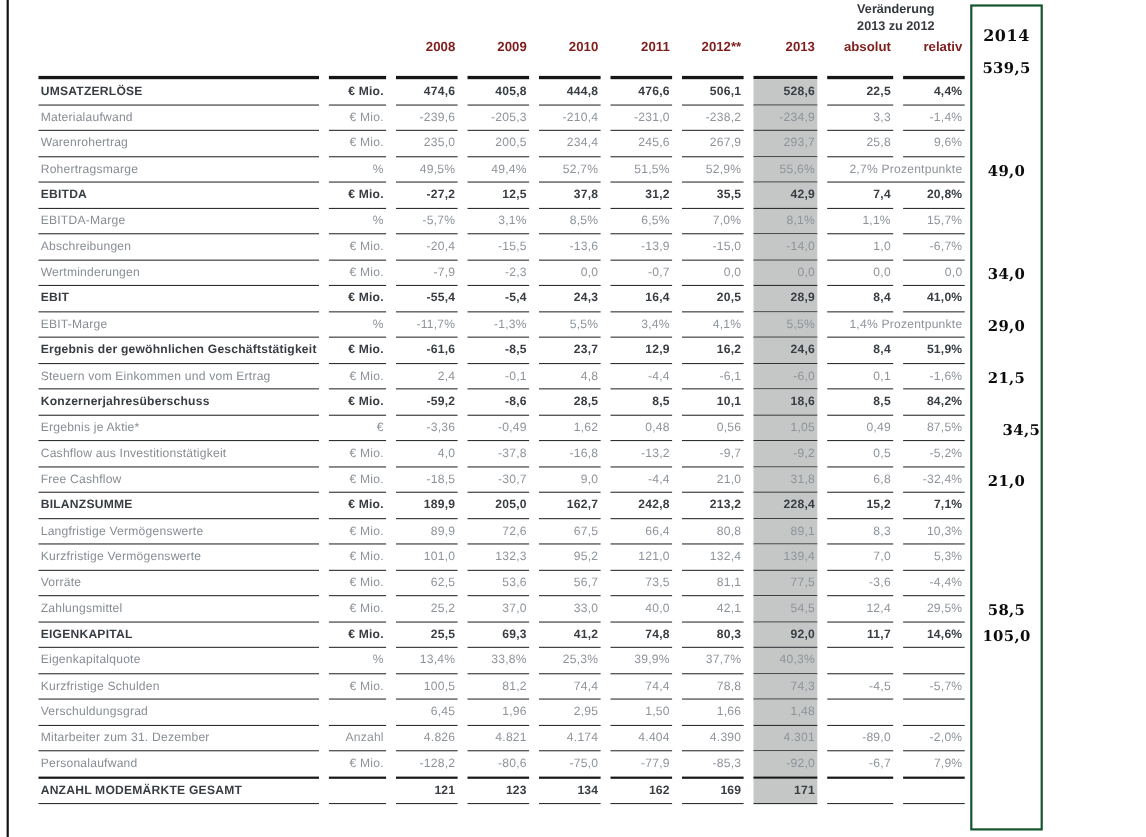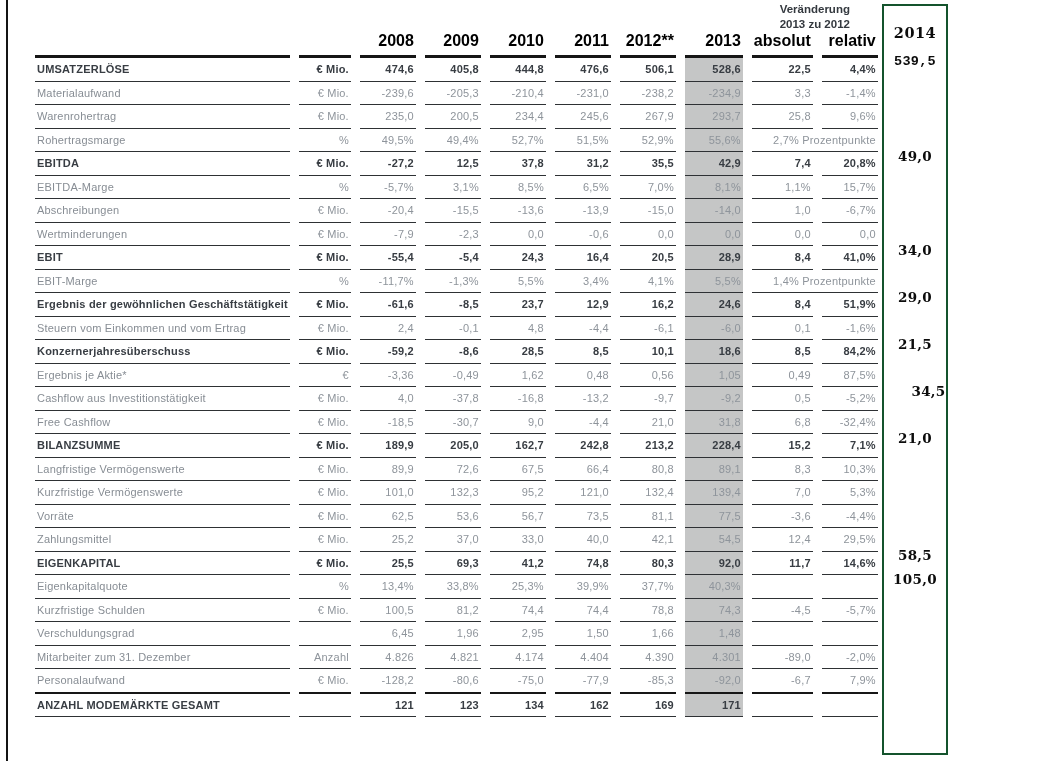--- a/index.html
+++ b/index.html
@@ -21,22 +21,22 @@
   col.c-hl     { width:58px; }
   col.c-abs    { width:60px; }
   col.c-rel    { width:56px; }
 
   tr.change-row th { border:none; height:32px; vertical-align:bottom; }
   .change-title {
     text-align:center; font-weight:bold; color:#34393f; font-size:11.5px;
     line-height:1.3; padding-bottom:2px;
   }
   tr.years-row th {
-    font-weight:bold; color:#000000; font-size:16px; text-align:right;
-    border-bottom:3px solid #161616; padding-bottom:5px; height:17px; vertical-align:bottom;
+    font-weight:bold; color:#7f1d1d; font-size:12px; text-align:right;
+    border-bottom:3px solid #161616; padding-bottom:20px; height:17px; vertical-align:bottom;
   }
   tr.years-row th.empty-h { }
 
   tbody td {
     border-bottom:1px solid #2e3134; font-size:11px; color:#8e949b;
     text-align:right; height:22.5px; letter-spacing:0.2px;
   }
   tbody td.label { text-align:left; color:#878d94; }
   tbody tr.bold td { color:#383d43; font-weight:bold; }
   tbody td.hl { background:#c5c6c6; }
@@ -181,21 +181,21 @@
           <td class="hl">-14,0</td>
           <td>1,0</td>
           <td>-6,7%</td>
         </tr>
         <tr>
           <td class="label">Wertminderungen</td>
           <td class="unit">€ Mio.</td>
           <td>-7,9</td>
           <td>-2,3</td>
           <td>0,0</td>
-          <td>-0,6</td>
+          <td>-0,7</td>
           <td>0,0</td>
           <td class="hl">0,0</td>
           <td>0,0</td>
           <td>0,0</td>
         </tr>
         <tr class="bold">
           <td class="label">EBIT</td>
           <td class="unit">€ Mio.</td>
           <td>-55,4</td>
           <td>-5,4</td>
@@ -432,21 +432,21 @@
           <td class="hl">171</td>
           <td></td>
           <td></td>
         </tr>
       </tbody>
   </table>
 
   <div class="box2014">
     <div class="box-year">2014</div>
     <div id="box-vals">
-        <div class="box-val" style="top: 44px; font-family: Liberation Mono, monospace;">539,5</div>
+        <div class="box-val" style="top: 44px;">539,5</div>
         <div class="box-val" style="top: 138px;">49,0</div>
         <div class="box-val" style="top: 232px;">34,0</div>
         <div class="box-val" style="top: 279px;">29,0</div>
         <div class="box-val" style="top: 326px;">21,5</div>
         <div class="box-val" style="top: 373px; padding-left: 27px;">34,5</div>
         <div class="box-val" style="top: 420px;">21,0</div>
         <div class="box-val" style="top: 537.5px;">58,5</div>
         <div class="box-val" style="top: 561px;">105,0</div>
       </div>
   </div>

